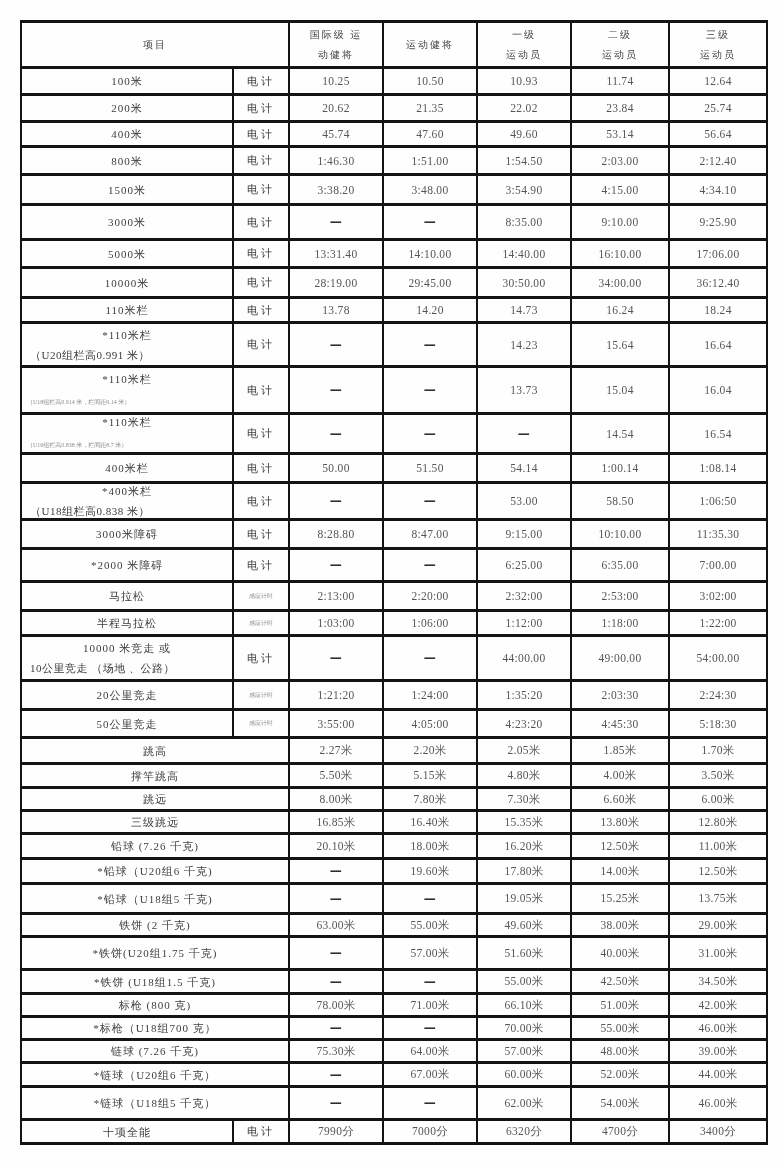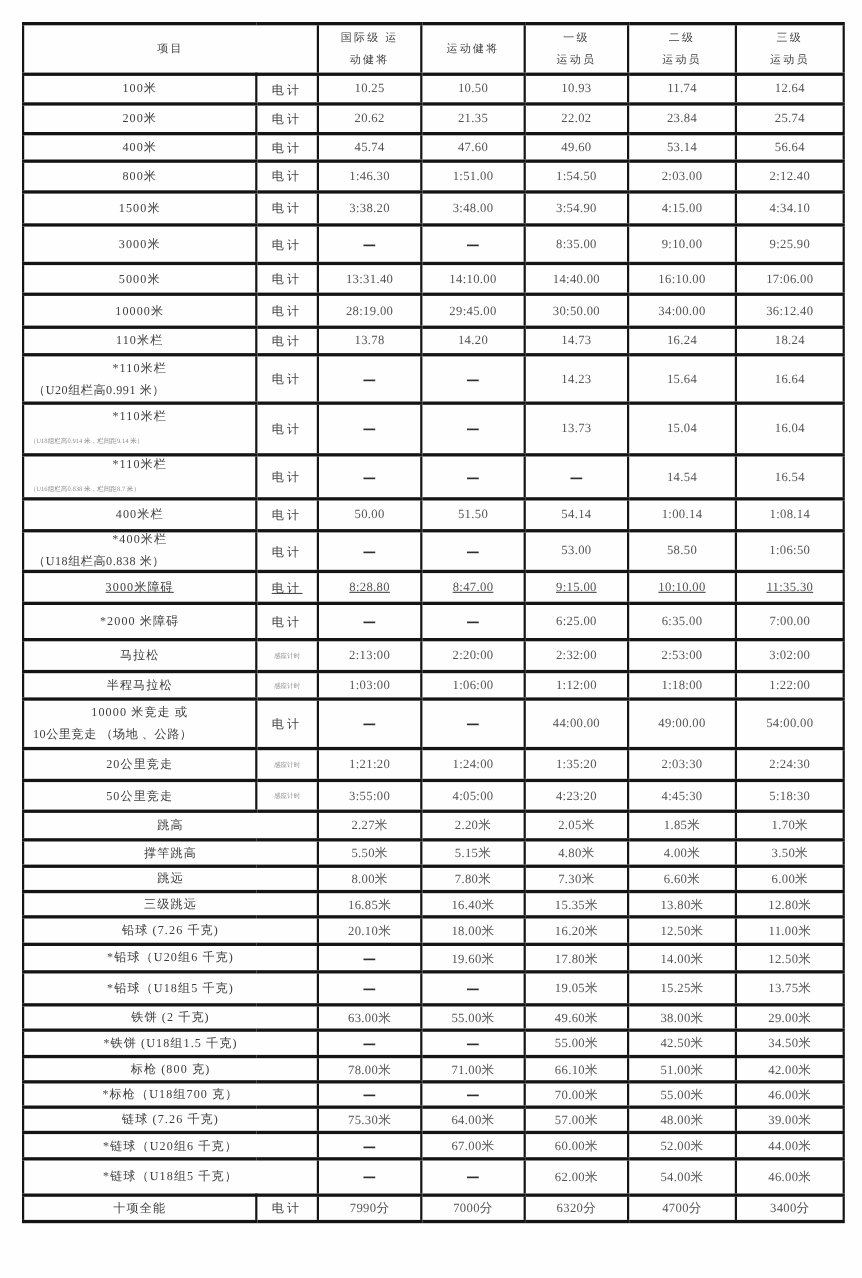--- a/index.html
+++ b/index.html
@@ -215,21 +215,21 @@
             <div class="ev-main">*400米栏</div>
             <div class="ev-note">（U18组栏高0.838 米）</div>
           </td>
           <td class="timing">电计</td>
           <td class="val dash">—</td>
           <td class="val dash">—</td>
           <td class="val">53.00</td>
           <td class="val">58.50</td>
           <td class="val">1:06:50</td>
         </tr>
-        <tr style="height: 29px; text-decoration: underline;">
+        <tr style="height: 29px;">
           <td class="event">
             <div class="ev-main">3000米障碍</div>
           </td>
           <td class="timing">电计</td>
           <td class="val">8:28.80</td>
           <td class="val">8:47.00</td>
           <td class="val">9:15.00</td>
           <td class="val">10:10.00</td>
           <td class="val">11:35.30</td>
         </tr>
@@ -373,20 +373,30 @@
         <tr style="height: 23px;">
           <td class="event" colspan="2">
             <div class="ev-main">铁饼 (2 千克)</div>
           </td>
           <td class="val">63.00米</td>
           <td class="val">55.00米</td>
           <td class="val">49.60米</td>
           <td class="val">38.00米</td>
           <td class="val">29.00米</td>
         </tr>
+        <tr style="height: 33px;">
+          <td class="event" colspan="2">
+            <div class="ev-main">*铁饼(U20组1.75 千克)</div>
+          </td>
+          <td class="val dash">—</td>
+          <td class="val">57.00米</td>
+          <td class="val">51.60米</td>
+          <td class="val">40.00米</td>
+          <td class="val">31.00米</td>
+        </tr>
         <tr style="height: 24px;">
           <td class="event" colspan="2">
             <div class="ev-main">*铁饼 (U18组1.5 千克)</div>
           </td>
           <td class="val dash">—</td>
           <td class="val dash">—</td>
           <td class="val">55.00米</td>
           <td class="val">42.50米</td>
           <td class="val">34.50米</td>
         </tr>

